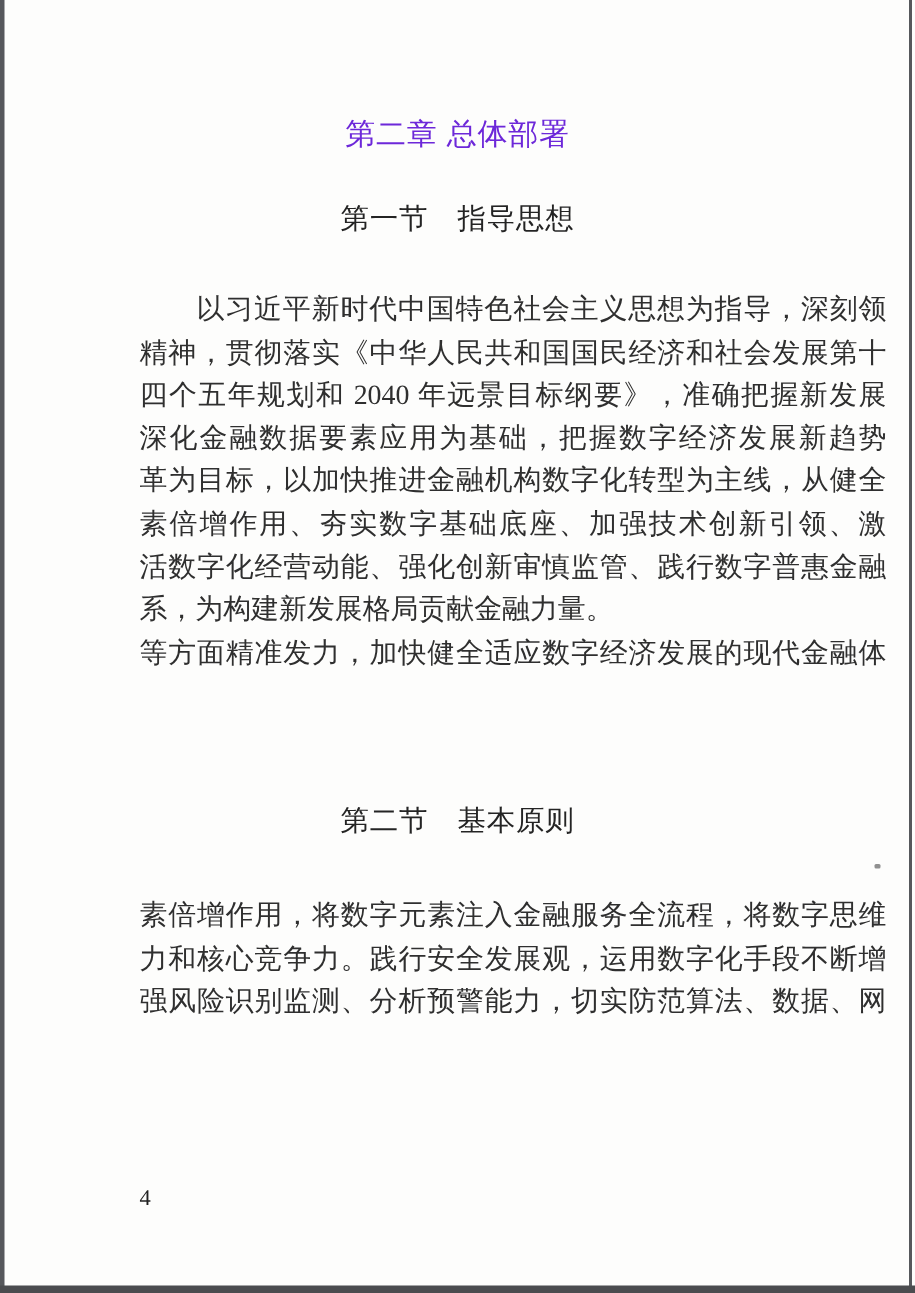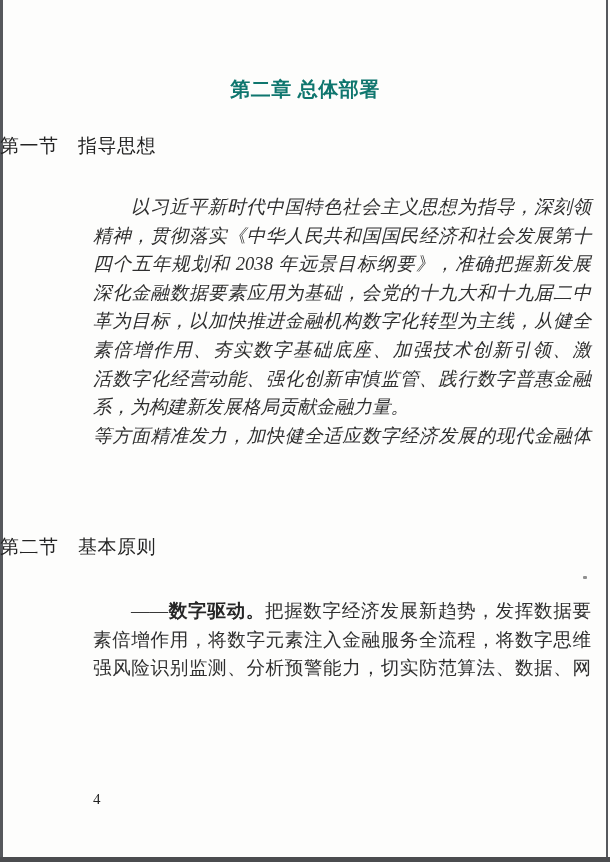--- a/index.html
+++ b/index.html
@@ -41,44 +41,45 @@
   .speck-1 { left: 583px; top: 576px; }
   .speck-2 { left: 582px; top: 614px; }
 
   .chapter-title {
     position: absolute;
     top: 76px; left: 0; right: 0;
     margin: 0;
     text-align: center;
     font-family: "Liberation Sans", "DejaVu Sans", sans-serif;
     font-size: 20px;
-    font-weight: bold;
+    font-weight: normal;
     letter-spacing: 0.5px;
-    color: #0f766e;
+    color: #6d28d9;
   }
   .section-title {
     position: absolute;
     left: 0; right: 0;
     margin: 0;
+    text-align: center;
     font-size: 19px;
     font-weight: normal;
     letter-spacing: 0.5px;
     color: #242424;
   }
   .section-1 { top: 133px; }
   .section-2 { top: 534px; }
 
   .para {
     position: absolute;
     left: 93px;
     width: 498px;
     font-size: 18.6px;
     line-height: 28.6px;
   }
-  .para-1 { top: 193px; font-style: italic; }
+  .para-1 { top: 193px; }
   .para-2 { top: 597px; }
 
   .bodyline {
     text-align: justify;
     text-align-last: justify;
     white-space: nowrap; 
   }
   .bodyline.indent { text-indent: 38px; }
   .bodyline.para-end {
     text-align-last: left;
@@ -103,32 +104,32 @@
   <div class="speck speck-1"></div>
   <div class="speck speck-2"></div>
 
   <h1 class="chapter-title">第二章 总体部署</h1>
 
   <h2 class="section-title section-1">第一节　指导思想</h2>
 
   <div class="para para-1">
     <div class="bodyline indent">以习近平新时代中国特色社会主义思想为指导，深刻领</div>
     <div class="bodyline">精神，贯彻落实《中华人民共和国国民经济和社会发展第十</div>
-    <div class="bodyline">四个五年规划和 2038 年远景目标纲要》，准确把握新发展</div>
-    <div class="bodyline">深化金融数据要素应用为基础，会党的十九大和十九届二中</div>
+    <div class="bodyline">四个五年规划和 2040 年远景目标纲要》，准确把握新发展</div>
+    <div class="bodyline">深化金融数据要素应用为基础，把握数字经济发展新趋势</div>
     <div class="bodyline">革为目标，以加快推进金融机构数字化转型为主线，从健全</div>
     <div class="bodyline">素倍增作用、夯实数字基础底座、加强技术创新引领、激</div>
     <div class="bodyline">活数字化经营动能、强化创新审慎监管、践行数字普惠金融</div>
     <div class="bodyline para-end">系，为构建新发展格局贡献金融力量。</div>
     <div class="bodyline">等方面精准发力，加快健全适应数字经济发展的现代金融体</div>
   </div>
 
   <h2 class="section-title section-2">第二节　基本原则</h2>
 
   <div class="para para-2">
-    <div class="bodyline indent"><span>——</span><span class="principle-term">数字驱动。</span><span>把握数字经济发展新趋势，发挥数据要</span></div>
     <div class="bodyline">素倍增作用，将数字元素注入金融服务全流程，将数字思维</div>
+    <div class="bodyline">力和核心竞争力。践行安全发展观，运用数字化手段不断增</div>
     <div class="bodyline">强风险识别监测、分析预警能力，切实防范算法、数据、网</div>
   </div>
 
   <div class="page-number">4</div>
 
 </div>
 
 </body></html>

